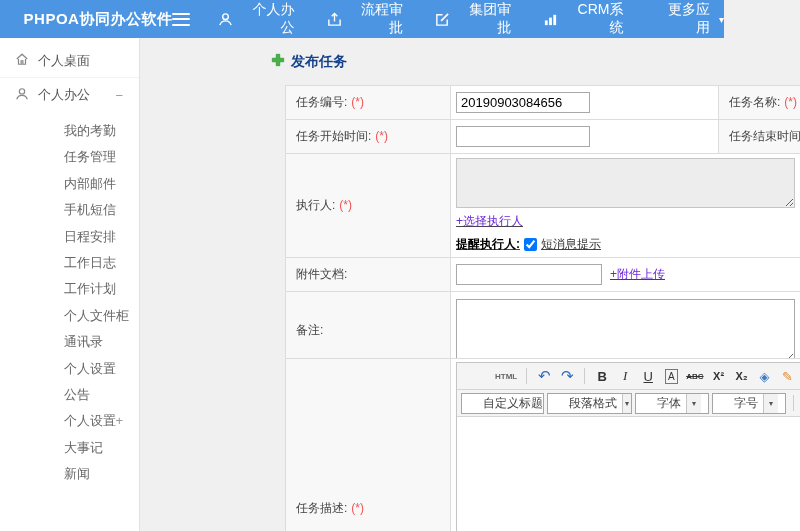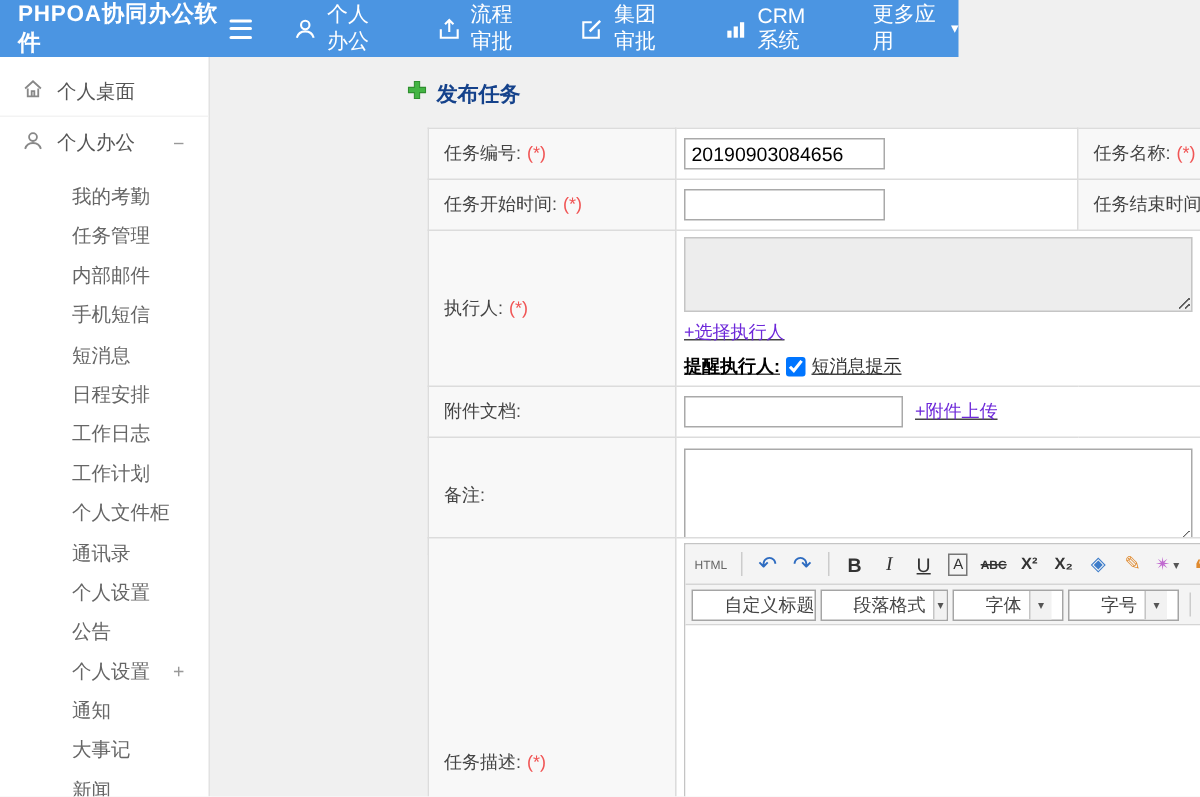--- a/index.html
+++ b/index.html
@@ -1,35 +1,35 @@
 <!DOCTYPE html>
 <html><head>
 <meta charset="utf-8">
 <style>
   * { margin:0; padding:0; box-sizing:border-box; }
   html,body { width:800px; height:531px; overflow:hidden; }
   body { font-family:"Liberation Sans","DejaVu Sans",sans-serif; background:#f0f0f0; position:relative; }
 
   
-  .topbar { position:absolute; left:0; top:0; width:639px; height:38px; background:#4b95e2; display:flex; align-items:center; z-index:5; }
+  .topbar { position:absolute; left:0; top:0; width:724px; height:38px; background:#4b95e2; display:flex; align-items:center; z-index:5;text-align:right; }
   .brand { color:#fff; font-size:15px; font-weight:bold; padding-left:12px; width:175px; letter-spacing:0.5px; }
   .hamburger { width:18px; height:13px; display:flex; flex-direction:column; justify-content:space-between; cursor:pointer; margin-right:28px; }
   .hamburger i { display:block; height:2px; background:#fff; border-radius:1px; }
   .topnav { display:flex; align-items:center; gap:32px; }
   .topnav .nav-item { display:flex; align-items:center; gap:7px; color:#fff; font-size:14px; cursor:pointer; }
   .topnav svg { display:block; }
   .caret { font-size:10px; color:#fff; margin-left:2px; }
 
   
   .sidebar { position:absolute; left:0; top:38px; width:140px; height:493px; background:#fff; border-right:1px solid #e2e2e2; overflow:hidden; }
   .side-top { height:34px; display:flex; align-items:center; padding-left:15px; gap:9px; font-size:13px; color:#555; cursor:pointer; position:relative; }
   .side-top.first { margin-top:6px; border-bottom:1px solid #f3f3f3; }
   .side-top .toggle { position:absolute; right:16px; color:#999; font-size:13px; }
   .side-sub { list-style:none; margin-top:6px; }
-  .side-sub li { height:26.4px; line-height:26px; padding-left:48px; font-size:13px; color:#666; cursor:pointer; position:relative; }
+  .side-sub li { height:26.4px; line-height:26px; padding-left:64px; font-size:13px; color:#666; cursor:pointer; position:relative; }
   .side-sub li .toggle { position:absolute; right:16px; color:#999; font-size:13px; }
 
   
   .content { position:absolute; left:141px; top:38px; width:659px; height:493px; background:#f0f0f0; overflow:hidden; }
   .page-head { position:absolute; left:130px; top:15px; display:flex; align-items:center; gap:6px; }
   .page-title { font-size:14px; font-weight:bold; color:#15428b; }
 
   
   table.form { position:absolute; left:144px; border-collapse:collapse; background:#fff; table-layout:fixed; width:880px; }
   table.form td { border:1px solid #dcdcdc; font-size:12px; color:#444; vertical-align:middle; }
@@ -45,21 +45,21 @@
   .exec-links { margin-top:5px; }
   .remind-row { margin-top:6px; display:flex; align-items:center; gap:4px; }
   .remind-lbl { font-weight:bold; color:#000000; font-size:12px; }
   .attach-row { display:flex; align-items:center; gap:8px; }
 
   
   .editor { margin:3px 0 0 5px; width:560px; border:1px solid #c4c4c4; background:#fff; }
   .ed-toolbar { background:#f4f4f4; border-bottom:1px solid #d5d5d5; display:flex; align-items:center; height:27px; padding:0 4px; gap:3px; overflow:hidden; white-space:nowrap; }
   .ed-btn { min-width:20px; height:20px; display:inline-flex; align-items:center; justify-content:center; font-size:13px; color:#333; cursor:pointer; border-radius:2px; padding:0 2px; }
   .ed-sep { width:1px; height:16px; background:#ccc; margin:0 4px; }
-  .g-html { font-size:8px; font-weight:normal; color:#666; letter-spacing:0; }
+  .g-html { font-size:8px; font-weight:bold; color:#666; letter-spacing:0;margin-left:32px; }
   .g-blue { color:#2d6bc0; font-size:15px; }
   .g-bold { font-weight:bold; }
   .g-italic { font-style:italic; font-family:"Liberation Serif",serif; }
   .g-under { text-decoration:underline; }
   .g-boxA { border:1px solid #777; font-size:10px; padding:0 2px; line-height:13px; }
   .g-strike { font-size:8px; text-decoration:line-through; font-weight:bold; }
   .g-script { font-size:11px; font-weight:bold; }
   .g-eraser { color:#3d7cc9; font-size:13px; }
   .g-brush { color:#e08a2e; font-size:13px; }
   .g-wand { color:#c06ad0; font-size:12px; }
@@ -142,30 +142,28 @@
         </svg>
     </span>
     <span>个人办公</span>
     <span class="toggle">−</span>
   </div>
   <ul class="side-sub">
     <li><span>我的考勤</span></li>
     <li><span>任务管理</span></li>
     <li><span>内部邮件</span></li>
     <li><span>手机短信</span></li>
-    <li><span>短消息</span></li>
     <li><span>日程安排</span></li>
     <li><span>工作日志</span></li>
     <li><span>工作计划</span></li>
     <li><span>个人文件柜</span></li>
     <li><span>通讯录</span></li>
     <li><span>个人设置</span></li>
     <li><span>公告</span></li>
     <li><span>个人设置</span><span class="toggle">+</span></li>
-    <li><span>通知</span></li>
     <li><span>大事记</span></li>
     <li><span>新闻</span></li>
 
   </ul>
 </div>
 
 <div class="content">
   <div class="page-head">
     <span>
       <svg width="14" height="14" viewBox="0 0 16 16">

